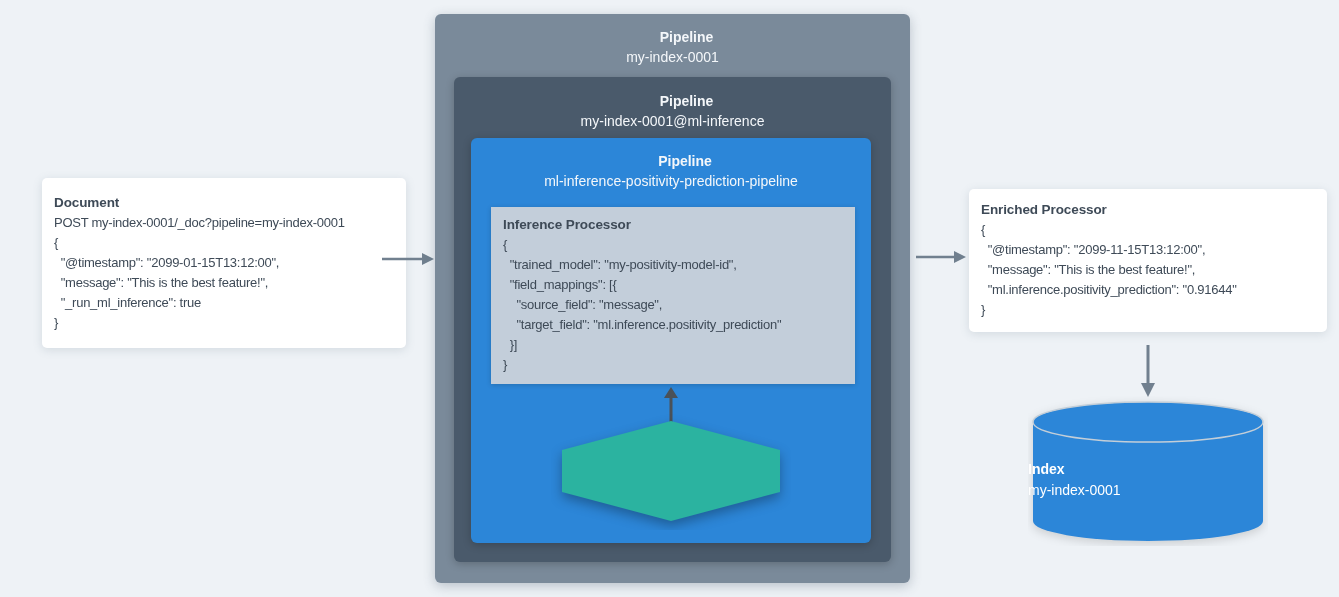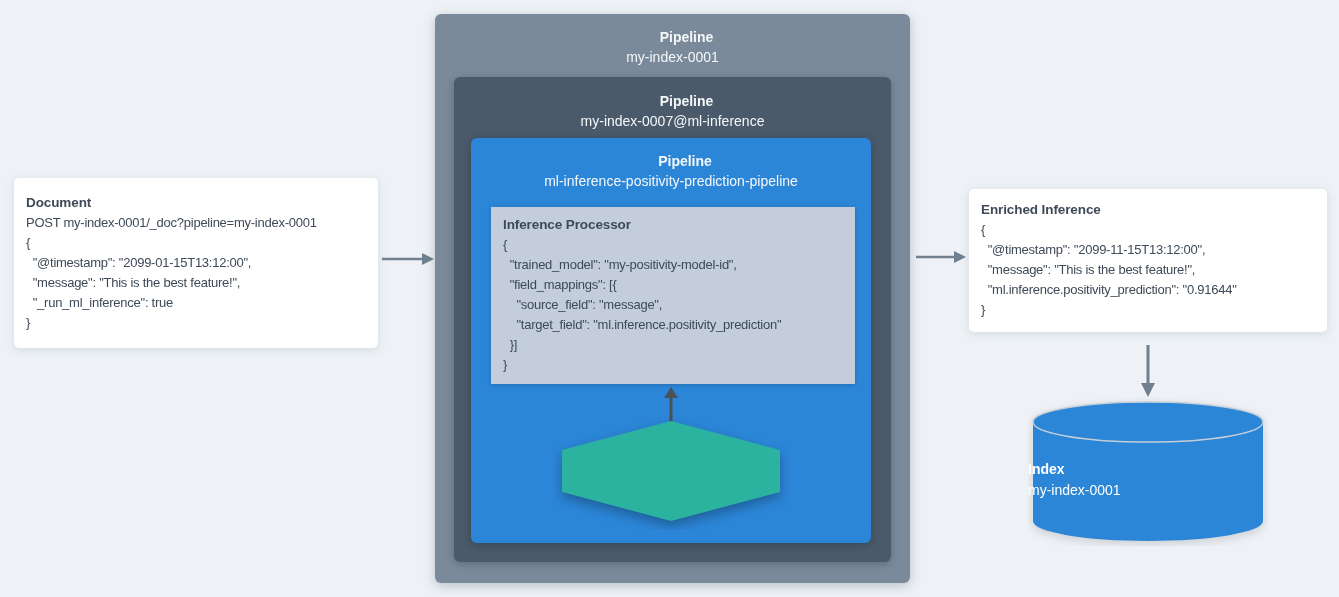--- a/index.html
+++ b/index.html
@@ -9,21 +9,21 @@
     font-family:"Liberation Sans",sans-serif;
   }
   .stage{position:relative;width:1339px;height:597px;overflow:hidden;}
 
   
   .codebox{color:#3E4A57;}
   .codebox .box-title{margin:0;font-size:13.5px;line-height:20px;font-weight:bold;letter-spacing:-0.1px;}
   .codebox pre{margin:0;font-family:"Liberation Sans",sans-serif;font-size:13px;line-height:20px;letter-spacing:-0.25px;white-space:pre;}
   .card{position:absolute;background:#FFFFFF;border-radius:5px;box-shadow:0 2px 10px rgba(90,110,130,0.18);}
   .doc-card{left:14px;top:178px;width:364px;height:170px;padding:15px 12px 0 12px;box-sizing:content-box;}
-  .doc-card{width:340px;height:155px;}
+  .doc-card{width:340px;height:155px;margin-left:28px;}
   .enriched-card{left:969px;top:189px;width:334px;height:132px;padding:11px 12px 0 12px;}
 
   
   .pipeline{position:absolute;border-radius:6px;}
   .p-outer{left:435px;top:14px;width:475px;height:569px;background:#7A8A9A;box-shadow:0 3px 12px rgba(60,80,100,0.30);}
   .p-mid{left:19px;top:63px;width:437px;height:485px;background:#4A5A6B;box-shadow:0 2px 8px rgba(0,0,0,0.22);}
   .p-inner{left:17px;top:61px;width:400px;height:405px;background:#2C86D8;box-shadow:0 2px 8px rgba(0,0,0,0.22);}
   .pl-header{text-align:center;color:#F4F7FA;font-size:14px;line-height:20px;padding-top:13px;}
   .p-mid > .pl-header{padding-top:14px;}
   .pl-title{font-weight:bold;padding-left:28px;}
@@ -66,21 +66,21 @@
 
   <section class="pipeline p-outer">
     <div class="pl-header">
       <div class="pl-title">Pipeline</div>
       <div class="pl-name">my-index-0001</div>
     </div>
 
     <section class="pipeline p-mid">
       <div class="pl-header">
         <div class="pl-title">Pipeline</div>
-        <div class="pl-name">my-index-0007@ml-inference</div>
+        <div class="pl-name">my-index-0001@ml-inference</div>
       </div>
 
       <section class="pipeline p-inner">
         <div class="pl-header">
           <div class="pl-title">Pipeline</div>
           <div class="pl-name">ml-inference-positivity-prediction-pipeline</div>
         </div>
 
         <section class="processor codebox">
           <h3 class="box-title">Inference Processor</h3>
@@ -104,21 +104,21 @@
       </section>
     </section>
   </section>
 
   <svg class="arrow" style="left:914px;top:248px;" width="54" height="18">
     <line x1="2" y1="9" x2="41" y2="9" stroke="#71808F" stroke-width="2.6"></line>
     <polygon points="40,3 52,9 40,15" fill="#71808F"></polygon>
   </svg>
 
   <section class="card codebox enriched-card">
-    <h3 class="box-title">Enriched Inference</h3>
+    <h3 class="box-title">Enriched Processor</h3>
     <pre>{
   "@timestamp": "2099-11-15T13:12:00",
   "message": "This is the best feature!",
   "ml.inference.positivity_prediction": "0.91644"
 }</pre>
   </section>
 
   <svg class="arrow" style="left:1138px;top:344px;" width="20" height="58">
     <line x1="10" y1="1" x2="10" y2="41" stroke="#71808F" stroke-width="3"></line>
     <polygon points="3,39 17,39 10,53" fill="#71808F"></polygon>

